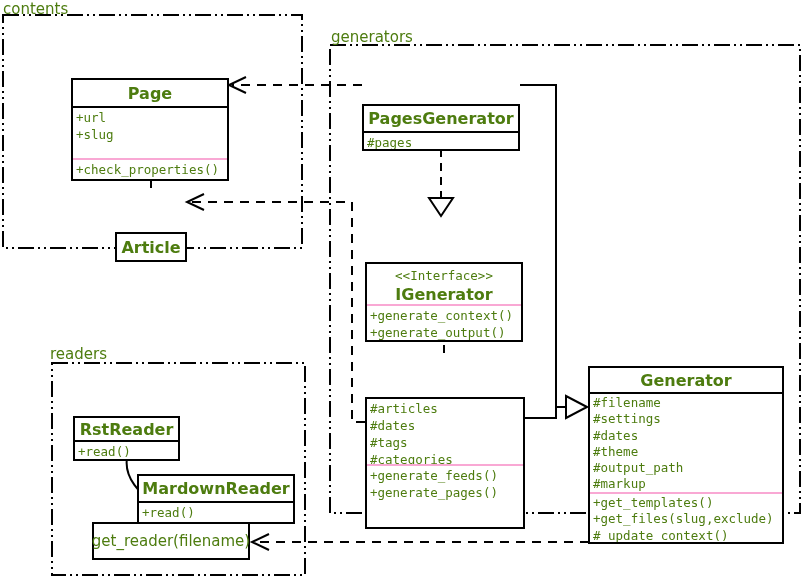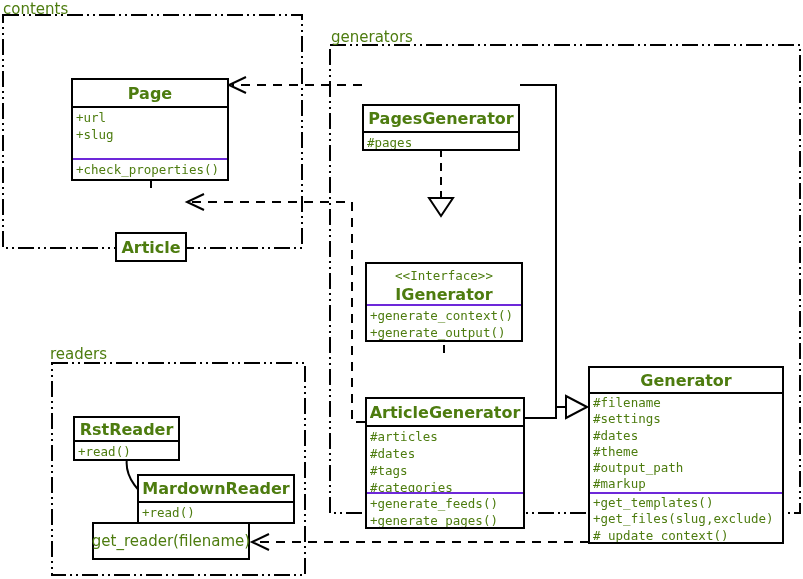--- a/index.html
+++ b/index.html
@@ -6,21 +6,21 @@
   #canvas{position:relative;width:803px;height:579px;background:#fff;overflow:hidden;
           font-family:"DejaVu Sans",sans-serif;color:#4d7c0f;}
   #wires{position:absolute;left:0;top:0;width:803px;height:579px;}
   .pkg-label{position:absolute;font-size:15px;line-height:16px;white-space:nowrap;}
   .uml{position:absolute;background:#fff;border:2px solid #000;box-sizing:border-box;
        display:flex;flex-direction:column;margin-top:44px;}
   .uml .t{flex:0 0 auto;box-sizing:border-box;border-bottom:2px solid #000;
           font-weight:bold;font-size:16px;text-align:center;
           display:flex;align-items:center;justify-content:center;overflow:hidden;white-space:nowrap;}
   .uml .t-only{border-bottom:none;flex:1 1 auto;}
-  .sec{flex:0 0 auto;box-sizing:border-box;border-bottom:2px solid #6d28d9;padding:1px 3px;overflow:hidden;}
+  .sec{flex:0 0 auto;box-sizing:border-box;border-bottom:2px solid #f9a8d4;padding:1px 3px;overflow:hidden;}
   .sec.last{border-bottom:none;flex:1 1 auto;}
   .m{font-family:"DejaVu Sans Mono",monospace;font-size:12.5px;line-height:17px;white-space:pre;}
   .tight .m{line-height:16.3px;}
   .stereo{font-family:"DejaVu Sans Mono",monospace;font-size:12.5px;text-align:center;line-height:16px;padding-top:3px;}
   .iname{font-weight:bold;font-size:16px;text-align:center;line-height:21px;}
   .plainbox{position:absolute;background:#fff;border:2px solid #000;box-sizing:border-box;
             display:flex;align-items:center;justify-content:center;font-size:15px;white-space:nowrap;}
 </style>
 </head>
 <body>
@@ -93,21 +93,20 @@
       <div class="stereo">&lt;&lt;Interface&gt;&gt;</div>
       <div class="iname">IGenerator</div>
     </div>
     <div class="sec last">
       <div class="m">+generate_context()</div>
       <div class="m">+generate_output()</div>
     </div>
   </div>
 
   <div class="uml" style="left:365px;top:353px;width:160px;height:132px">
-    <div class="t" style="height:28px">ArticleGenerator</div>
     <div class="sec" style="height:67px">
       <div class="m">#articles</div>
       <div class="m">#dates</div>
       <div class="m">#tags</div>
       <div class="m">#categories</div>
     </div>
     <div class="sec last">
       <div class="m">+generate_feeds()</div>
       <div class="m">+generate_pages()</div>
     </div>

